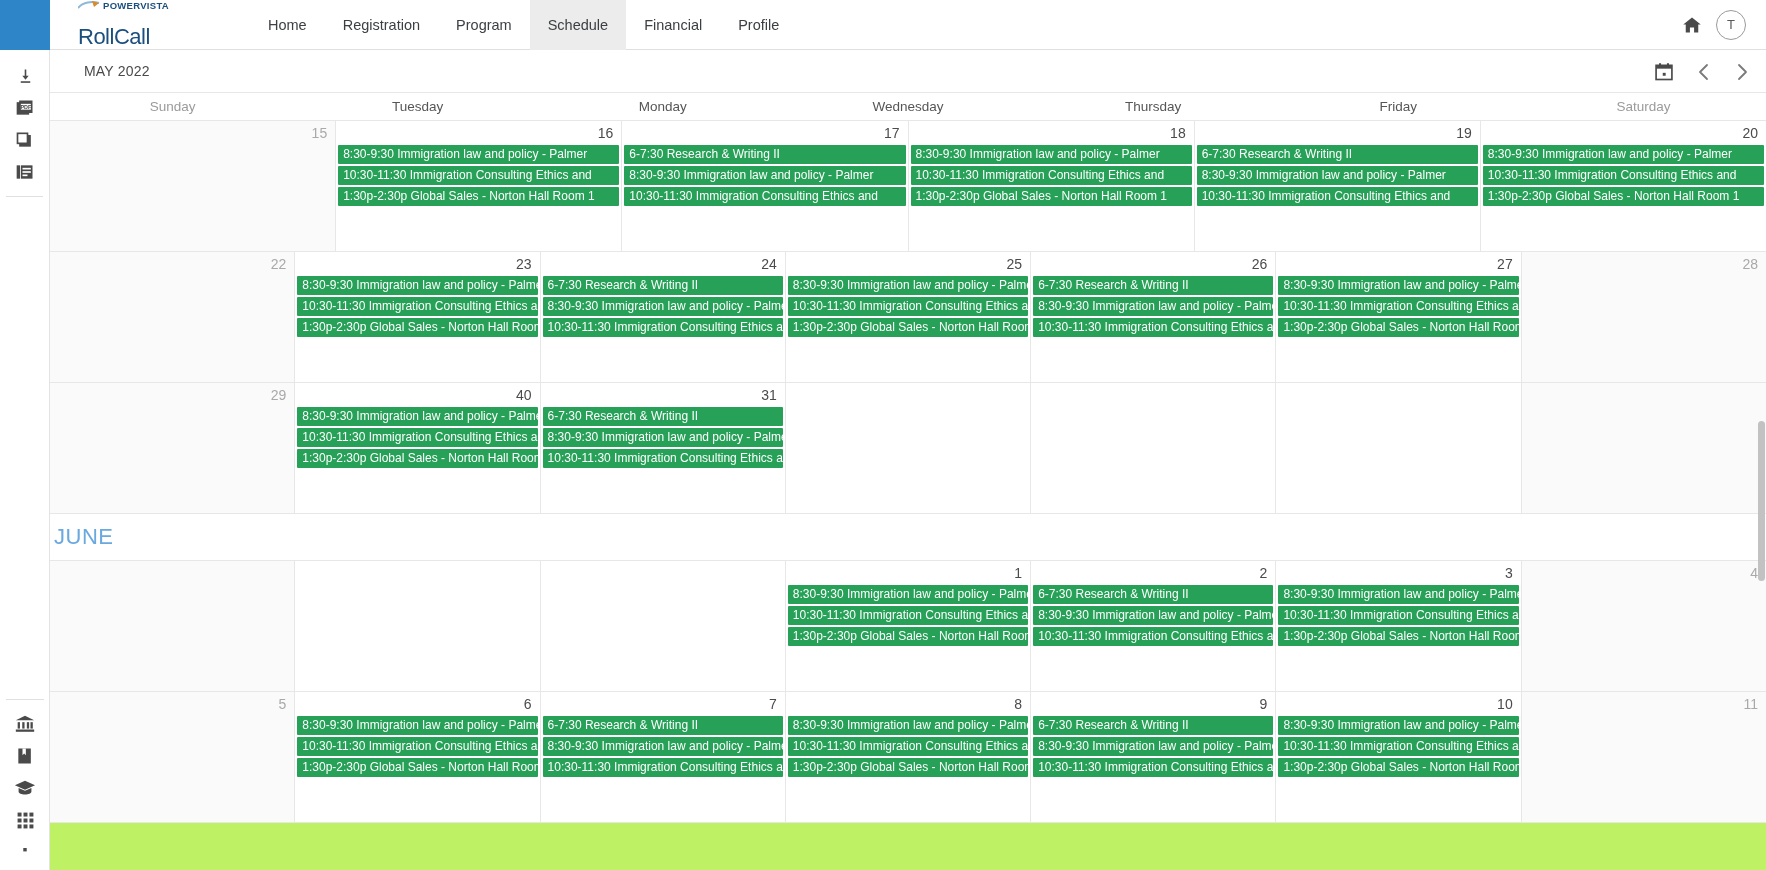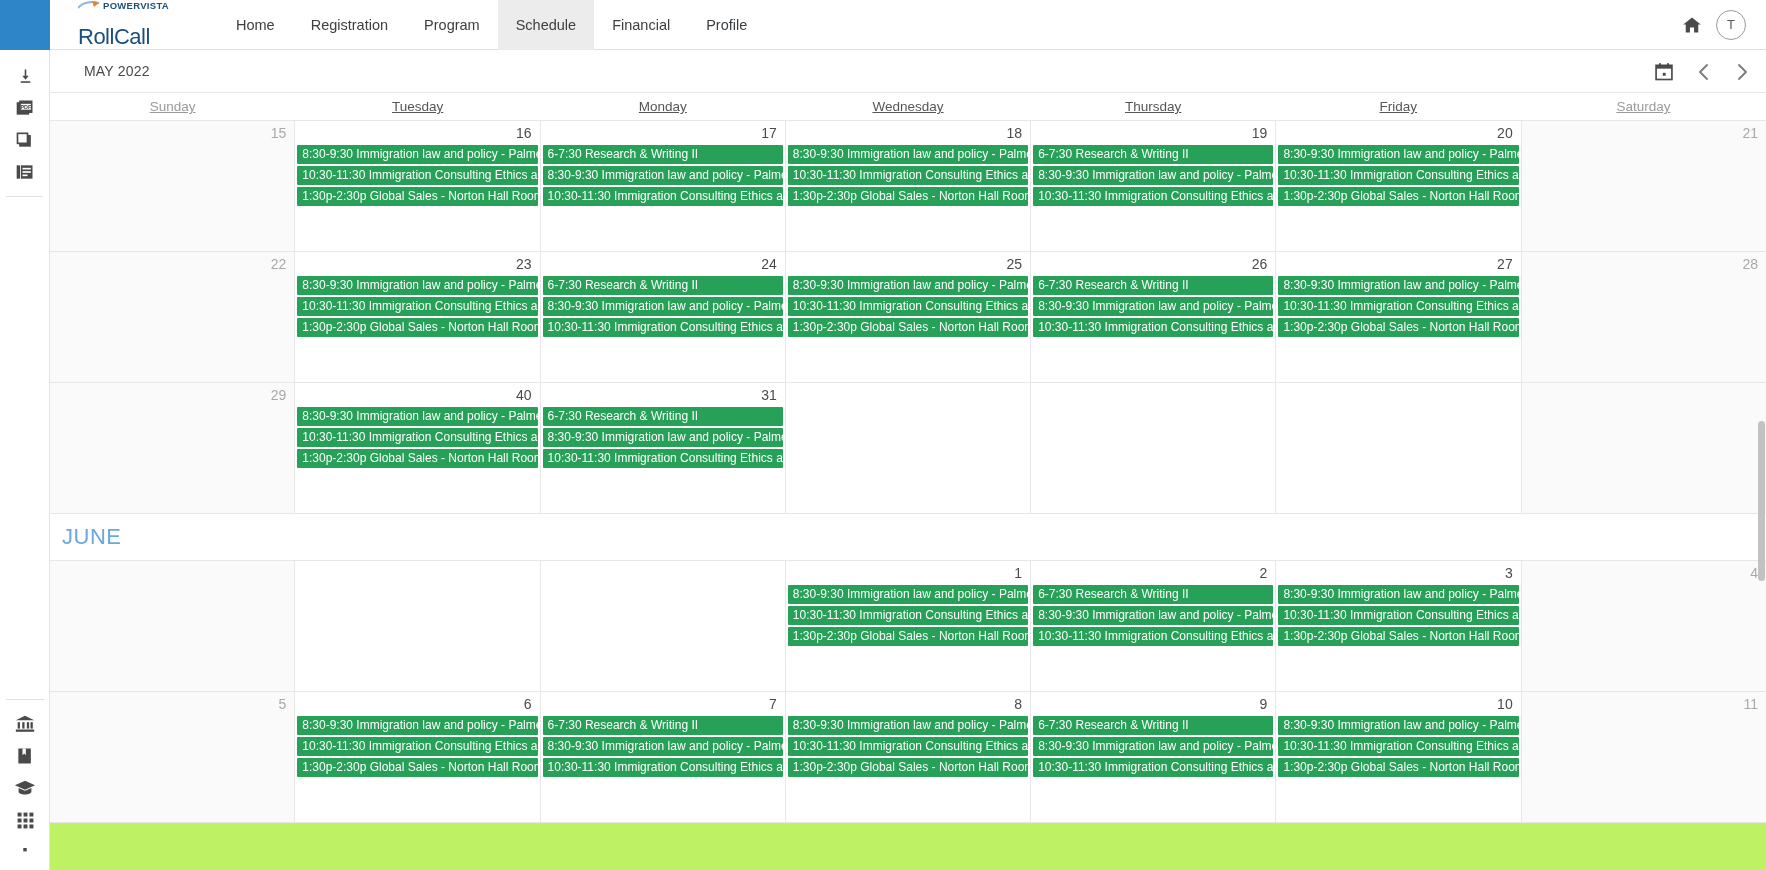--- a/index.html
+++ b/index.html
@@ -31,20 +31,21 @@
   .rail-bottom { position: absolute; left: 0; bottom: 0; width: 50px; padding-bottom: 2px; }
 
   
   .topnav {
     position: absolute; left: 50px; top: 0;
     width: 1716px; height: 50px;
     background: #ffffff;
     border-bottom: 1px solid #e0e0e0;
     display: flex; align-items: center;
     z-index: 30;
+    gap: 32px;
   }
   .brand {
     width: 110px; margin-left: 28px; margin-right: 30px;
     display: flex; flex-direction: column; justify-content: center;
     line-height: 1;
   }
   .brand-top {
     font-size: 9.5px; color: #1b4f7e; font-weight: bold;
     letter-spacing: 0.3px; display: flex; align-items: center;
   }
@@ -105,21 +106,21 @@
   .dayhead {
     position: absolute; left: 50px; top: 93px;
     width: 1716px; height: 28px;
     display: flex; background: #fff;
     border-bottom: 1px solid #e7e7e7;
     z-index: 20;
   }
   .dayhead .dh {
     flex: 1 1 0; text-align: center;
     font-size: 13.5px; color: #565656;
-    display: flex; align-items: center; justify-content: center; text-decoration: underline;
+    display: flex; align-items: center; justify-content: center;
   }
   .dayhead .dh.weekend { color: #9b9b9b; }
 
   
   .calwrap {
     position: absolute; left: 50px; top: 121px;
     width: 1716px; height: 749px;
     overflow: hidden; background: #bef264;
   }
   .weekrow { display: flex; width: 1716px; border-bottom: 1px solid #e7e7e7; }
@@ -147,21 +148,21 @@
     border-radius: 1px;
   }
 
   .monthsep {
     width: 1716px; height: 47px;
     border-bottom: 1px solid #e7e7e7;
     display: flex; align-items: center;
     background: #ffffff;
   }
   .monthsep span {
-    font-size: 22px; color: #6aa9e0; margin-left: 12px;
+    font-size: 22px; color: #6aa9e0; margin-left: 4px;
     letter-spacing: .5px;
   }
 
   
   .scrollbar {
     position: absolute; right: 0; top: 121px;
     width: 9px; height: 749px; background: transparent; z-index: 35;
   }
   .scrollthumb {
     position: absolute; right: 1px; top: 300px;
@@ -353,23 +354,20 @@
           <div class="evt" style="background: rgb(39, 161, 88);">6-7:30 Research &amp; Writing II</div>
           <div class="evt" style="background: rgb(39, 161, 88);">8:30-9:30 Immigration law and policy - Palmer</div>
           <div class="evt" style="background: rgb(39, 161, 88);">10:30-11:30 Immigration Consulting Ethics and</div>
         </div>
         <div class="cell">
           <div class="daynum">20</div>
           <div class="evt" style="background: rgb(39, 161, 88);">8:30-9:30 Immigration law and policy - Palmer</div>
           <div class="evt" style="background: rgb(39, 161, 88);">10:30-11:30 Immigration Consulting Ethics and</div>
           <div class="evt" style="background: rgb(39, 161, 88);">1:30p-2:30p Global Sales - Norton Hall Room 1</div>
         </div>
-        <div class="cell off">
-          <div class="daynum">21</div>
-        </div>
       </div>
       <div class="weekrow">
         <div class="cell off">
           <div class="daynum">22</div>
         </div>
         <div class="cell">
           <div class="daynum">23</div>
           <div class="evt" style="background: rgb(39, 161, 88);">8:30-9:30 Immigration law and policy - Palmer</div>
           <div class="evt" style="background: rgb(39, 161, 88);">10:30-11:30 Immigration Consulting Ethics and</div>
           <div class="evt" style="background: rgb(39, 161, 88);">1:30p-2:30p Global Sales - Norton Hall Room 1</div>

